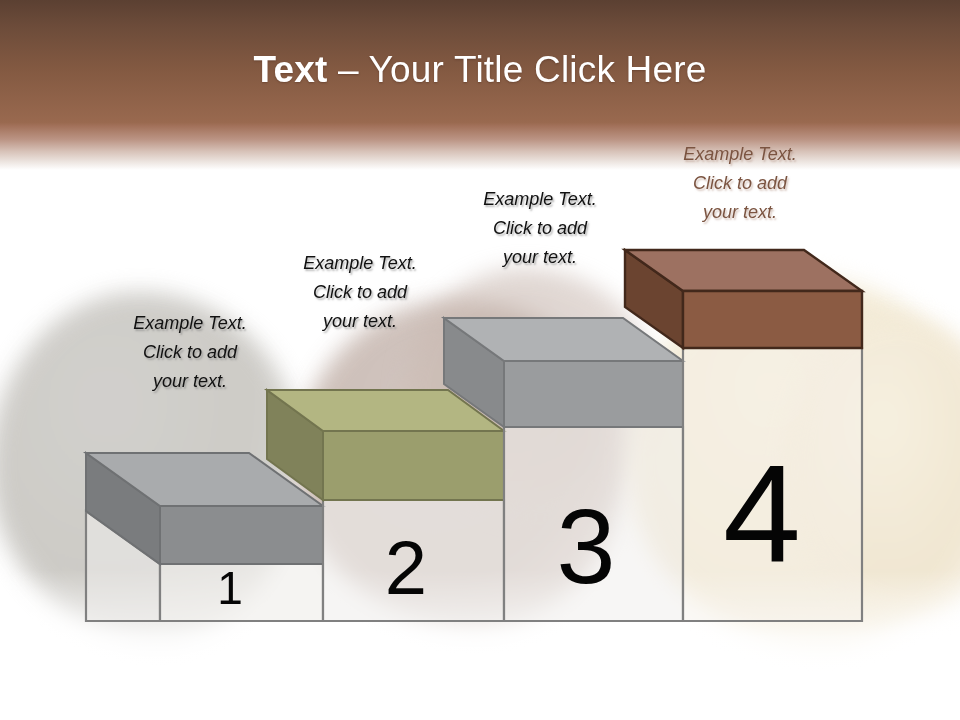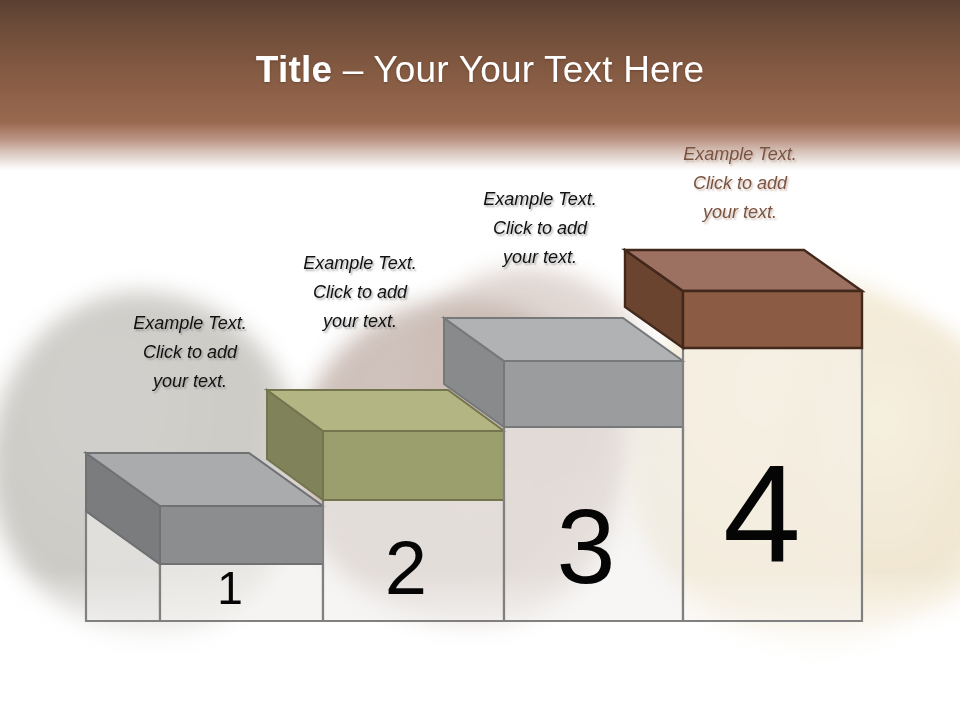--- a/index.html
+++ b/index.html
@@ -147,21 +147,21 @@
     <div class="blob blob-mid"></div>
     <div class="blob blob-mid2"></div>
     <div class="blob blob-right"></div>
     <div class="blob blob-right2"></div>
     <div class="bg-floorfade"></div>
   </div>
 
   <div class="header">
     <div class="header-grad"></div>
     <div class="title">
-      <span class="t-strong">Title</span><span class="t-rest"> – Your Your Text Here</span>
+      <span class="t-strong">Text</span><span class="t-rest"> – Your Title Click Here</span>
     </div>
   </div>
 
   <svg id="stairs" width="960" height="720" viewBox="0 0 960 720">
 
     <g>
 
       <polygon points="86,511 160,564 160,621 86,621" fill="#eceae8" fill-opacity="0.62" stroke="#808080" stroke-width="2.2"></polygon>
       <polygon points="160,564 323,564 323,621 160,621" fill="#f1efed" fill-opacity="0.70" stroke="#808080" stroke-width="2.2"></polygon>
 

